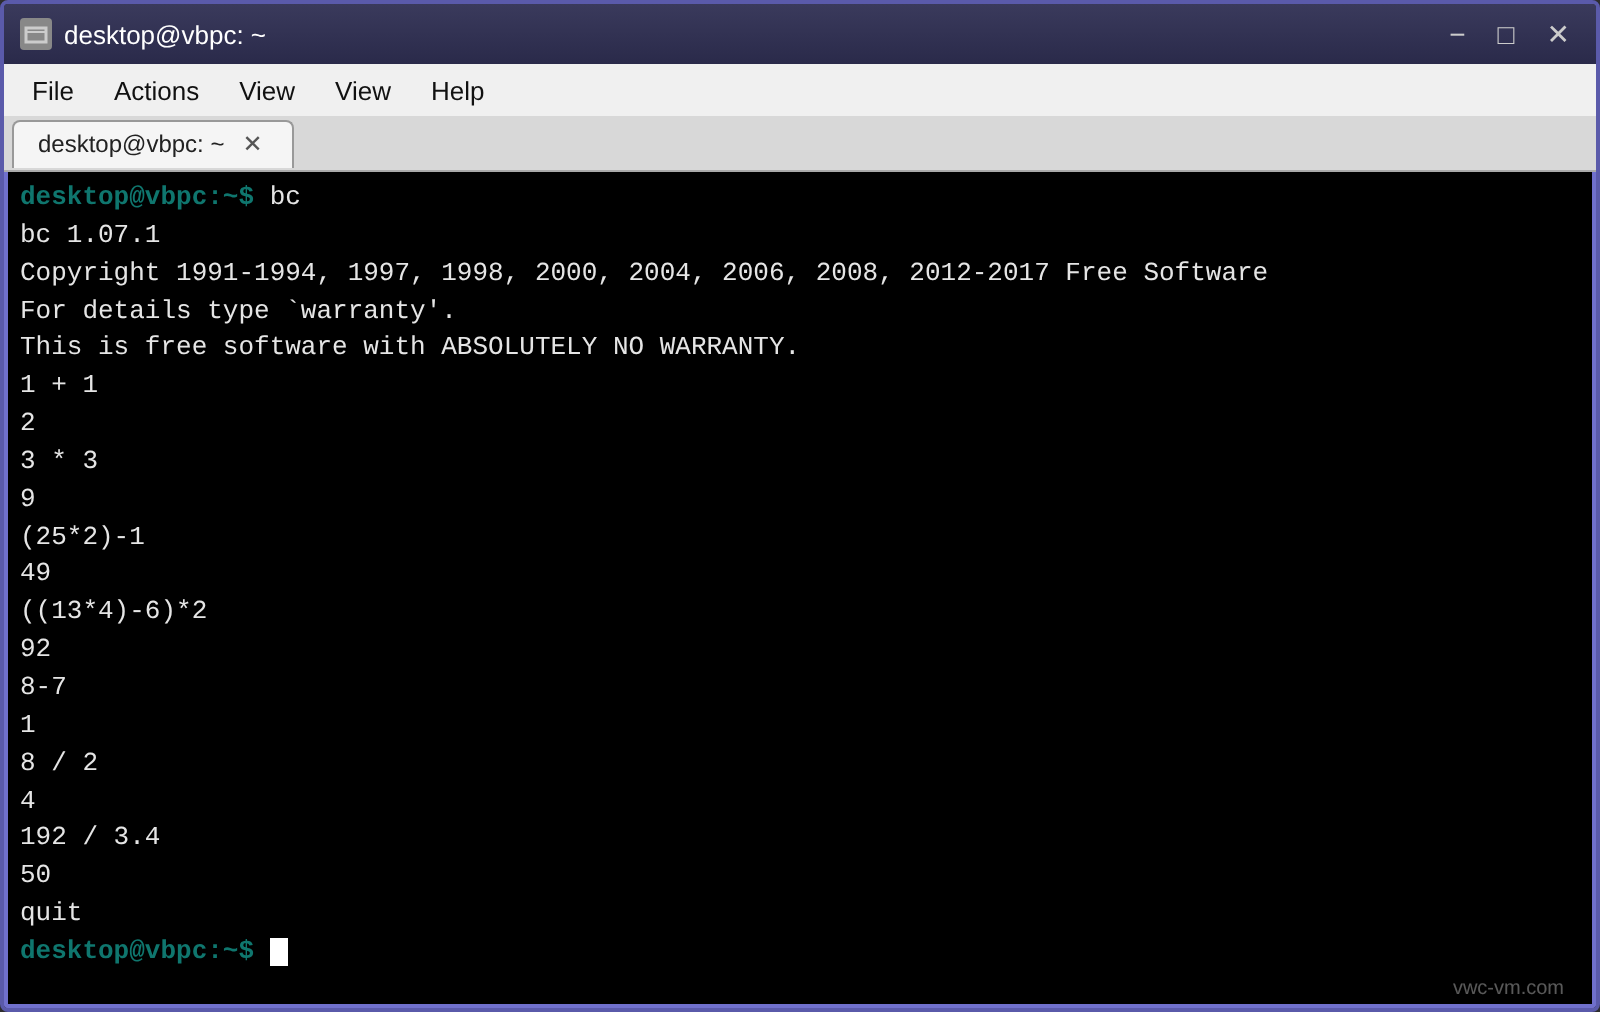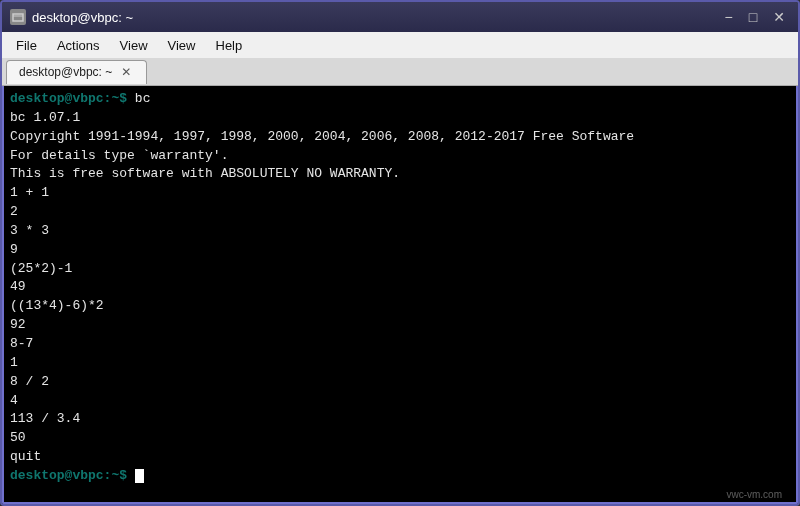--- a/index.html
+++ b/index.html
@@ -221,21 +221,21 @@
     <span class="term-line term-white">3 * 3</span>
     <span class="term-line term-white">9</span>
     <span class="term-line term-white">(25*2)-1</span>
     <span class="term-line term-white">49</span>
     <span class="term-line term-white">((13*4)-6)*2</span>
     <span class="term-line term-white">92</span>
     <span class="term-line term-white">8-7</span>
     <span class="term-line term-white">1</span>
     <span class="term-line term-white">8 / 2</span>
     <span class="term-line term-white">4</span>
-    <span class="term-line term-white">113 / 3.4</span>
+    <span class="term-line term-white">192 / 3.4</span>
     <span class="term-line term-white">50</span>
     <span class="term-line term-white">quit</span>
     <span class="term-line"><span class="term-green">desktop@vbpc:~$</span><span class="term-white"> </span><span class="cursor"></span></span>
   </div>
 
 </div>
 
 <div class="watermark">vwc-vm.com</div>
 
 </body></html>

